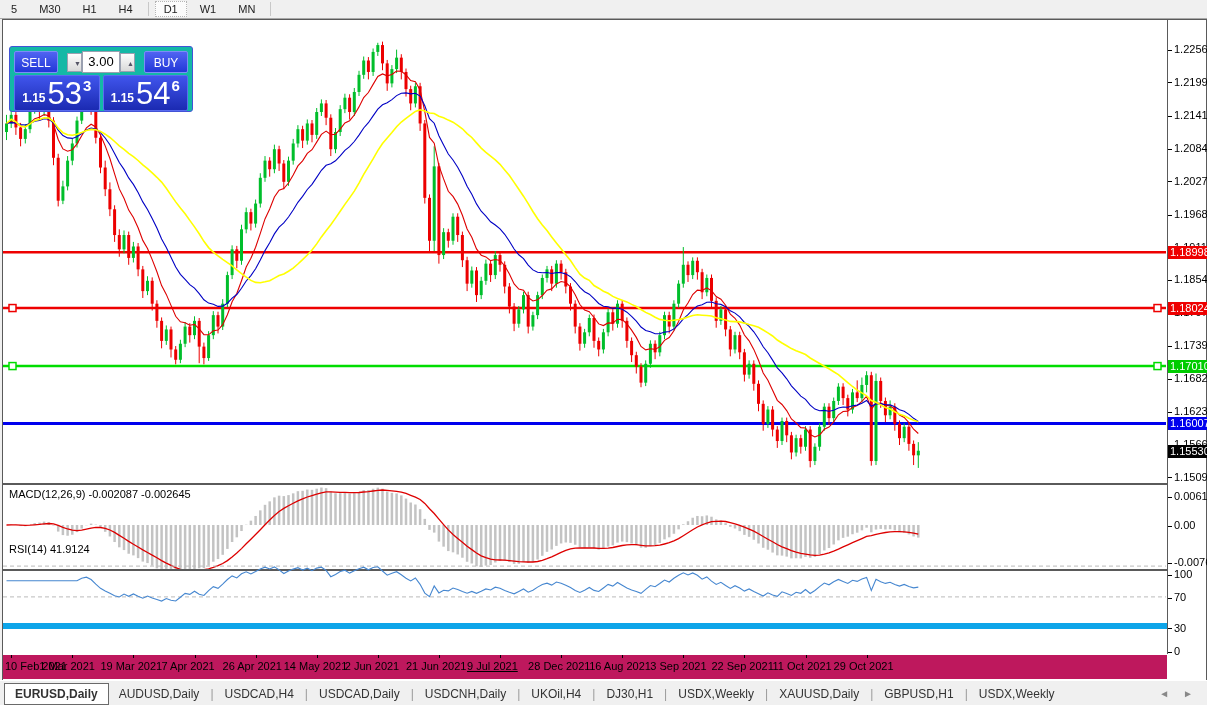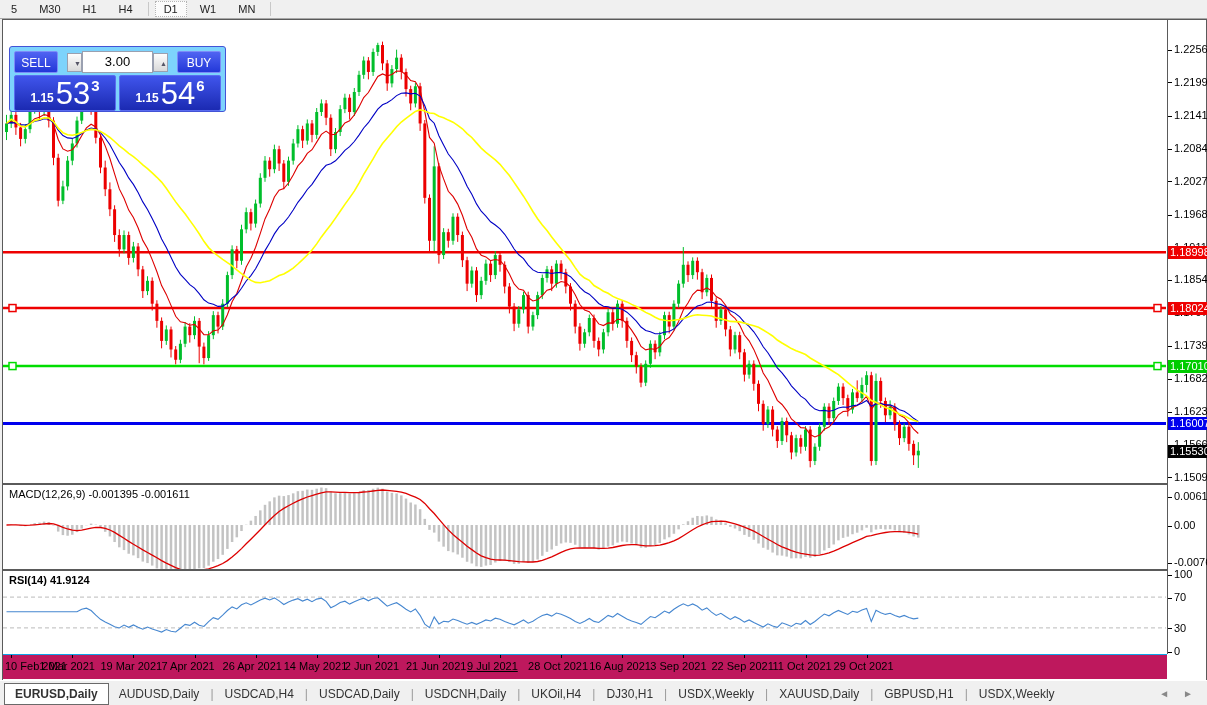--- a/index.html
+++ b/index.html
@@ -9,34 +9,34 @@
   #tf-toolbar{position:absolute;left:0;top:0;width:1207px;height:18px;background:#f0f0f0;border-bottom:1px solid #a8a8a8;display:flex;align-items:center;font-size:11px;color:#222;}
   .tf-btn{padding:1px 8px;margin:0 2px;cursor:default;border:1px solid transparent;}
   .tf-btn.active{background:#fbfbfb;border:1px dotted #b5b5b5;}
   .tf-sep{width:1px;height:14px;background:#c8c8c8;margin:0 4px;}
 
   
   #chart-window{position:absolute;left:2px;top:19px;width:1203px;height:660px;background:#fff;border:1px solid #5a5a5a;box-shadow:inset 0 0 0 1px #fff;}
   .vline-axis{position:absolute;left:1164px;top:0;width:1px;height:634px;background:#5a5a5a;}
   #main-pane{position:absolute;left:0;top:0;width:1164px;height:463px;border-bottom:2px solid #5a5a5a;}
   #macd-pane{position:absolute;left:0;top:465px;width:1164px;height:84px;border-bottom:2px solid #5a5a5a;}
-  #rsi-pane{position:absolute;left:0;top:551px;width:1164px;height:83px;border-bottom:1px solid #0ea5e9;font-weight:bold;}
+  #rsi-pane{position:absolute;left:0;top:520px;width:1164px;height:83px;border-bottom:6px solid #0ea5e9;}
   #date-axis{position:absolute;left:0;top:635px;width:1164px;height:24px;background:#be185d;}
   .pane-label{position:absolute;left:6px;top:3px;font-size:11px;color:#000;white-space:nowrap;}
   #ohlc-title{position:absolute;left:8px;top:4px;font-size:12px;font-weight:bold;color:#1a1a1a;white-space:nowrap;}
   #ohlc-title .tri{font-size:9px;margin-right:5px;}
 
   
   #price-axis{position:absolute;left:1165px;top:0;width:38px;height:659px;background:#fff;font-size:11px;color:#000;}
   .ptick{position:absolute;left:0;white-space:nowrap;}
   .ptick .dash{display:inline-block;width:4px;height:1px;background:#000;vertical-align:middle;margin-right:2px;}
   .badge{position:absolute;left:0;width:41px;height:13px;line-height:13px;color:#fff;font-size:11px;padding-left:2px;z-index:3;}
 
   
-  #trade-panel{position:absolute;left:6px;top:26px;width:217px;height:66px;background:#7dd3fc;border:1px solid #4353d6;border-radius:3px;padding:4px;box-sizing:border-box;z-index:5;}
+  #trade-panel{position:absolute;left:6px;top:26px;width:184px;height:66px;background:#14b8a6;border:1px solid #4353d6;border-radius:3px;padding:4px;box-sizing:border-box;z-index:5;}
   #tp-row1{display:flex;align-items:center;height:22px;}
   .tp-btn{width:44px;height:22px;background:linear-gradient(#5064f2,#2338d8);border:1px solid #7c8cf8;border-radius:2px;color:#fff;font-size:12px;text-align:center;line-height:20px;}
   .spin{width:15px;height:19px;background:linear-gradient(#fdfdfd,#d9d9d9);border:1px solid #9aa0b0;color:#556;font-size:7px;text-align:center;line-height:18px;}
   #vol-box{flex:1;height:20px;background:#fff;border:1px solid #9aa0b0;color:#000;font-size:13px;text-align:center;line-height:20px;margin:0 0px;}
   #tp-row2{display:flex;margin-top:2px;height:36px;gap:3px;}
   .price-box{flex:1;background:linear-gradient(#4055ec,#1b2ab2);border:1px solid #5a6cf0;border-radius:2px;color:#fff;display:flex;align-items:flex-end;justify-content:center;padding-bottom:1px;}
   .price-box .small{font-size:12px;font-weight:bold;margin:0 2px 4px 0;}
   .price-box .big{font-size:31px;font-weight:normal;line-height:30px;}
   .price-box .sup{font-size:15px;font-weight:bold;margin:1px 0 0 1px;align-self:flex-start;}
 
@@ -701,21 +701,21 @@
           <line x1="882.4" y1="40" x2="882.4" y2="44.50299096573623" stroke="#C3C3C3" stroke-width="2.5"></line>
           <line x1="887.1" y1="40" x2="887.1" y2="44.23309232166584" stroke="#C3C3C3" stroke-width="2.5"></line>
           <line x1="891.8000000000001" y1="40" x2="891.8000000000001" y2="45.31356384187749" stroke="#C3C3C3" stroke-width="2.5"></line>
           <line x1="896.5" y1="40" x2="896.5" y2="47.21634279541181" stroke="#C3C3C3" stroke-width="2.5"></line>
           <line x1="901.2" y1="40" x2="901.2" y2="47.731439208632196" stroke="#C3C3C3" stroke-width="2.5"></line>
           <line x1="905.9000000000001" y1="40" x2="905.9000000000001" y2="49.38706814538577" stroke="#C3C3C3" stroke-width="2.5"></line>
           <line x1="910.6" y1="40" x2="910.6" y2="51.470685481641674" stroke="#C3C3C3" stroke-width="2.5"></line>
           <line x1="915.3000000000001" y1="40" x2="915.3000000000001" y2="52.6150502267814" stroke="#C3C3C3" stroke-width="2.5"></line>
           <polyline points="3.5,40.0 8.2,39.9 12.9,39.9 17.6,40.1 22.3,40.3 27,40.2 31.700000000000003,39.8 36.4,39.4 41.1,38.8 45.800000000000004,38.5 50.5,38.9 55.2,40.4 59.900000000000006,42.4 64.6,44.0 69.3,45.2 74,45.6 78.7,45.2 83.4,44.2 88.10000000000001,43.1 92.8,42.4 97.5,42.5 102.2,43.3 106.9,45.0 111.60000000000001,47.4 116.30000000000001,50.4 121,53.3 125.7,56.4 130.4,59.2 135.1,62.0 139.8,64.9 144.5,67.5 149.20000000000002,70.1 153.9,72.8 158.6,75.6 163.3,78.1 168,80.4 172.70000000000002,82.7 177.4,84.3 182.1,85.2 186.8,85.6 191.5,85.3 196.20000000000002,84.9 200.9,84.6 205.6,83.8 210.3,82.4 215,80.7 219.70000000000002,78.5 224.4,75.6 229.10000000000002,71.9 233.8,68.0 238.5,63.6 243.20000000000002,58.8 247.9,54.2 252.60000000000002,49.5 257.3,44.7 262,39.7 266.7,35.0 271.40000000000003,30.5 276.1,26.5 280.8,23.4 285.5,20.8 290.2,18.3 294.90000000000003,15.9 299.6,13.9 304.3,12.0 309,10.6 313.7,9.2 318.40000000000003,7.9 323.1,6.9 327.8,6.8 332.5,7.1 337.2,7.3 341.90000000000003,7.4 346.6,7.6 351.3,7.7 356,7.5 360.7,7.0 365.40000000000003,6.6 370.1,6.0 374.8,5.4 379.5,5.0 384.2,5.3 388.90000000000003,5.8 393.6,6.3 398.3,7.1 403,8.4 407.7,10.3 412.40000000000003,12.1 417.1,14.5 421.8,18.4 426.5,23.7 431.2,28.5 435.90000000000003,34.1 440.6,39.6 445.3,44.9 450,49.4 454.70000000000005,53.4 459.40000000000003,57.3 464.1,61.2 468.8,64.6 473.5,68.0 478.20000000000005,70.8 482.90000000000003,72.7 487.6,74.2 492.3,74.8 497,75.0 501.70000000000005,75.2 506.40000000000003,75.6 511.1,76.2 515.8000000000001,76.7 520.5,76.8 525.2,77.0 529.9,77.0 534.6,76.5 539.3000000000001,75.4 544,73.7 548.7,71.8 553.4,69.7 558.1,67.4 562.8000000000001,65.4 567.5,63.9 572.2,63.1 576.9,62.9 581.6,63.0 586.3000000000001,62.9 591,63.0 595.7,63.3 600.4,63.4 605.1,63.1 609.8000000000001,62.5 614.5,61.5 619.2,60.5 623.9,59.9 628.6,59.6 633.3000000000001,59.7 638,60.3 642.7,60.8 647.4,60.9 652.1,60.7 656.8000000000001,60.2 661.5,59.0 666.2,57.7 670.9,55.9 675.6,53.6 680.3000000000001,50.7 685,47.8 689.7,44.8 694.4,42.0 699.1,39.9 703.8000000000001,38.0 708.5,36.7 713.2,36.3 717.9,36.1 722.6,36.5 727.3000000000001,37.6 732,38.8 736.7,40.3 741.4,42.2 746.1,44.1 750.8000000000001,46.2 755.5,48.7 760.2,51.5 764.9,54.2 769.6,56.8 774.3000000000001,59.5 779,61.8 783.7,63.7 788.4,65.7 793.1,67.2 797.8000000000001,68.4 802.5,69.1 807.2,69.8 811.9,70.3 816.6,70.1 821.3000000000001,69.2 826,67.9 830.7,66.2 835.4,64.1 840.1,61.8 844.8000000000001,59.8 849.5,57.7 854.2,55.7 858.9,53.6 863.6,51.4 868.3000000000001,50.6 873,49.4 877.7,48.3 882.4,47.5 887.1,46.9 891.8000000000001,46.6 896.5,46.7 901.2,46.9 905.9000000000001,47.4 910.6,48.2 915.3000000000001,49.1" fill="none" stroke="#DD0000" stroke-width="1.3"></polyline>
         </svg>
-      <div class="pane-label">MACD(12,26,9) -0.001395 -0.001611</div>
+      <div class="pane-label">MACD(12,26,9) -0.002087 -0.002645</div>
     </div>
 
     <div id="rsi-pane">
       <svg id="rsi-svg" width="1163" height="83">
           <line x1="0" y1="26.1" x2="1163" y2="26.1" stroke="#BBBBBB" stroke-width="1" stroke-dasharray="4,3"></line>
           <line x1="0" y1="56.9" x2="1163" y2="56.9" stroke="#BBBBBB" stroke-width="1" stroke-dasharray="4,3"></line>
           <polyline points="3.5,40.8 8.2,40.8 12.9,40.8 17.6,40.8 22.3,40.8 27,40.8 31.700000000000003,40.8 36.4,40.8 41.1,40.8 45.800000000000004,40.8 50.5,40.8 55.2,40.8 59.900000000000006,40.8 64.6,40.8 69.3,40.8 74,40.8 78.7,38.2 83.4,37.2 88.10000000000001,39.5 92.8,44.2 97.5,48.3 102.2,51.0 106.9,53.2 111.60000000000001,55.7 116.30000000000001,57.0 121,54.1 125.7,56.3 130.4,53.9 135.1,56.2 139.8,58.2 144.5,56.0 149.20000000000002,58.1 153.9,59.5 158.6,61.1 163.3,58.5 168,60.2 172.70000000000002,61.0 177.4,57.2 182.1,53.4 186.8,54.4 191.5,51.2 196.20000000000002,54.3 200.9,55.5 205.6,50.6 210.3,46.7 215,48.3 219.70000000000002,44.1 224.4,39.5 229.10000000000002,35.9 233.8,37.9 238.5,33.8 243.20000000000002,31.8 247.9,34.0 252.60000000000002,31.6 257.3,28.9 262,27.2 266.7,29.0 271.40000000000003,26.9 276.1,29.9 280.8,33.5 285.5,31.0 290.2,29.1 294.90000000000003,27.7 299.6,30.1 304.3,28.2 309,30.7 313.7,28.1 318.40000000000003,27.2 323.1,30.4 327.8,36.7 332.5,34.4 337.2,31.5 341.90000000000003,30.2 346.6,33.1 351.3,30.7 356,28.7 360.7,27.2 365.40000000000003,29.8 370.1,27.5 374.8,26.8 379.5,31.0 384.2,35.2 388.90000000000003,33.2 393.6,31.7 398.3,34.8 403,38.2 407.7,40.9 412.40000000000003,38.0 417.1,44.3 421.8,53.1 426.5,56.6 431.2,46.0 435.90000000000003,52.9 440.6,50.2 445.3,50.9 450,48.0 454.70000000000005,49.5 459.40000000000003,51.5 464.1,53.2 468.8,51.4 473.5,53.3 478.20000000000005,51.3 482.90000000000003,48.9 487.6,50.0 492.3,47.2 497,48.2 501.70000000000005,50.4 506.40000000000003,52.2 511.1,53.8 515.8000000000001,51.4 520.5,49.0 525.2,52.2 529.9,50.3 534.6,47.1 539.3000000000001,44.5 544,43.2 548.7,45.1 553.4,42.0 558.1,43.3 562.8000000000001,45.3 567.5,47.6 572.2,50.5 576.9,52.4 581.6,50.2 586.3000000000001,47.5 591,50.4 595.7,51.5 600.4,48.0 605.1,44.4 609.8000000000001,46.1 614.5,42.5 619.2,45.2 623.9,48.0 628.6,49.9 633.3000000000001,51.4 638,53.3 642.7,49.3 647.4,45.5 652.1,46.7 656.8000000000001,43.5 661.5,40.1 666.2,42.0 670.9,38.3 675.6,35.3 680.3000000000001,32.8 685,34.9 689.7,32.9 694.4,35.3 699.1,39.2 703.8000000000001,36.9 708.5,41.1 713.2,44.4 717.9,42.3 722.6,45.5 727.3000000000001,48.4 732,45.7 736.7,48.1 741.4,51.1 746.1,48.9 750.8000000000001,51.5 755.5,53.8 760.2,56.0 764.9,52.8 769.6,55.1 774.3000000000001,56.3 779,51.8 783.7,53.5 788.4,55.4 793.1,52.3 797.8000000000001,53.3 802.5,49.5 807.2,53.5 811.9,50.5 816.6,46.6 821.3000000000001,43.0 826,44.8 830.7,41.8 835.4,39.4 840.1,41.4 844.8000000000001,43.4 849.5,40.3 854.2,41.4 858.9,39.0 863.6,37.4 868.3000000000001,50.4 873,39.3 877.7,41.7 882.4,43.4 887.1,42.3 891.8000000000001,44.4 896.5,46.1 901.2,44.4 905.9000000000001,46.5 910.6,47.9 915.3000000000001,47.1" fill="none" stroke="#4687D0" stroke-width="1.1"></polyline>
         </svg>
       <div class="pane-label">RSI(14) 41.9124</div>
     </div>
@@ -733,21 +733,21 @@
         <div class="dlabel" style="left: 219.6px;">26 Apr 2021</div>
         <div class="dtick" style="left: 313.7px;"></div>
         <div class="dlabel" style="left: 280.7px;">14 May 2021</div>
         <div class="dtick" style="left: 374.8px;"></div>
         <div class="dlabel" style="left: 341.8px;">2 Jun 2021</div>
         <div class="dtick" style="left: 435.9px;"></div>
         <div class="dlabel" style="left: 402.9px;">21 Jun 2021</div>
         <div class="dtick" style="left: 497px;"></div>
         <div class="dlabel" style="left: 464px; text-decoration: underline;">9 Jul 2021</div>
         <div class="dtick" style="left: 558.1px;"></div>
-        <div class="dlabel" style="left: 525.1px;">28 Oct 2021</div>
+        <div class="dlabel" style="left: 525.1px;">28 Dec 2021</div>
         <div class="dtick" style="left: 619.2px;"></div>
         <div class="dlabel" style="left: 586.2px;">16 Aug 2021</div>
         <div class="dtick" style="left: 680.3px;"></div>
         <div class="dlabel" style="left: 647.3px;">3 Sep 2021</div>
         <div class="dtick" style="left: 741.4px;"></div>
         <div class="dlabel" style="left: 708.4px;">22 Sep 2021</div>
         <div class="dtick" style="left: 802.5px;"></div>
         <div class="dlabel" style="left: 769.5px;">11 Oct 2021</div>
         <div class="dtick" style="left: 863.6px;"></div>
         <div class="dlabel" style="left: 830.6px;">29 Oct 2021</div>

